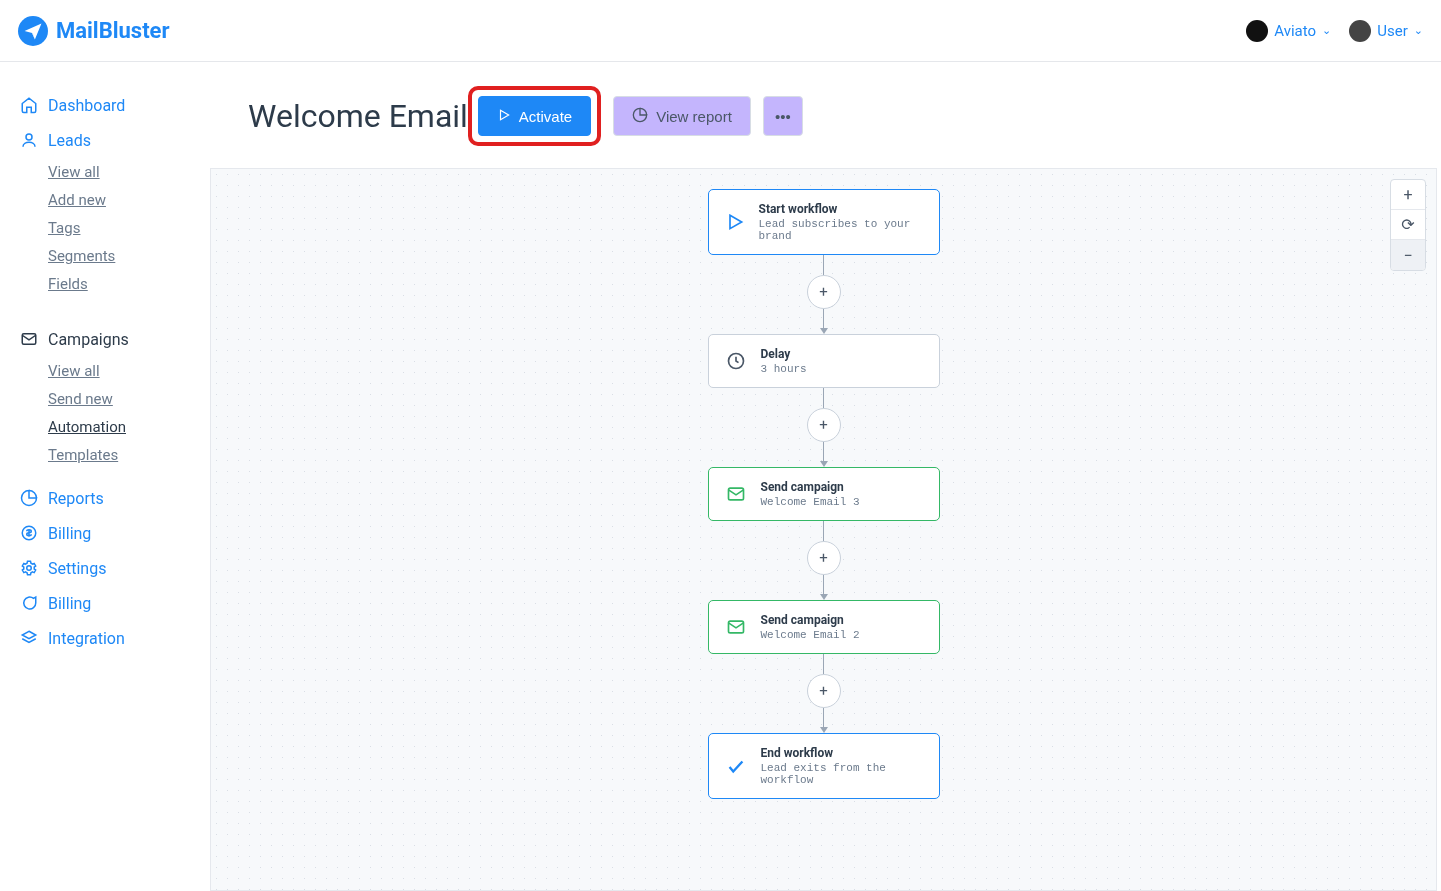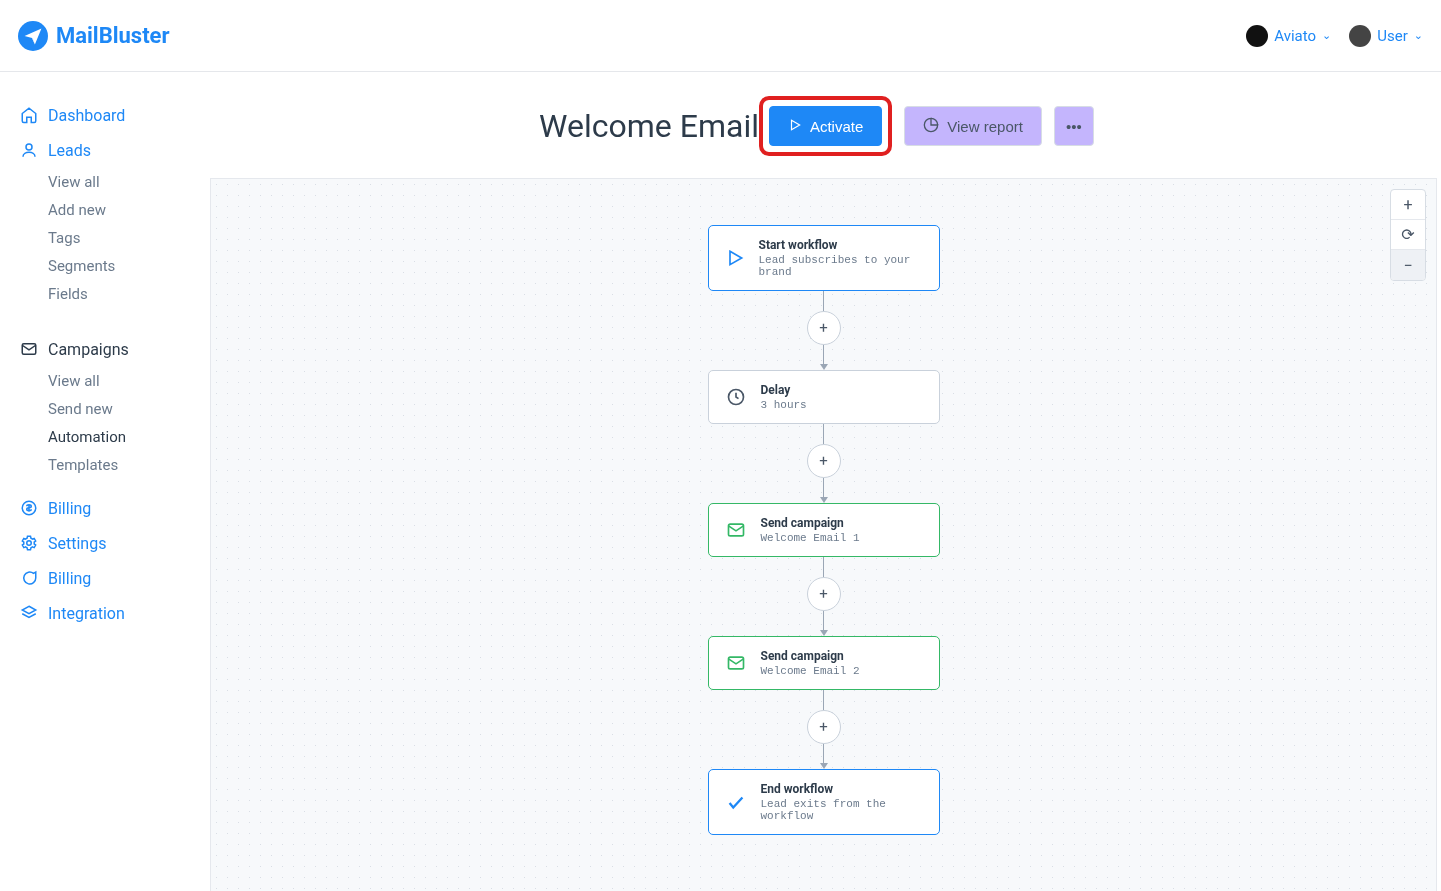--- a/index.html
+++ b/index.html
@@ -6,21 +6,21 @@
   body {
     font-family: -apple-system, BlinkMacSystemFont, "Segoe UI", Roboto, Helvetica, Arial, sans-serif;
     background: #fff;
     color: #333;
     width: 1441px;
     height: 891px;
     overflow: hidden;
   }
   
   .header {
-    height: 72px;
+    height: 62px;
     border-bottom: 1px solid #e5e7eb;
     display: flex;
     align-items: center;
     justify-content: space-between;
     padding: 0 18px;
   }
   .logo {
     display: flex;
     align-items: center;
     gap: 8px;
@@ -75,36 +75,38 @@
     font-size: 16px;
     cursor: pointer;
   }
   .nav-item.dark { color: #2d3b4a; }
   .nav-icon { width: 18px; height: 18px; display:flex; align-items:center; justify-content:center; }
   .nav-sub {
     padding: 5px 0 5px 28px;
     color: #6b7a8c;
     font-size: 15px;
     cursor: pointer;
+    text-decoration: underline;
   }
   .nav-sub.active { color: #2d3b4a; }
   .nav-spacer { height: 12px; }
 
   
   .main {
     flex: 1;
     padding: 24px 0 0 0;
     display: flex;
     flex-direction: column;
   }
   .page-header {
     display: flex;
     align-items: center;
-    justify-content: center;
+    justify-content: flex-start;
     padding: 0 18px 22px 0;
+    margin-left: 38px;
   }
   .page-title {
     font-size: 32px;
     font-weight: 400;
     color: #2d3b4a;
   }
   .page-actions {
     display: flex;
     align-items: center;
     gap: 12px;
@@ -163,21 +165,21 @@
     display: flex; align-items:center; justify-content:center;
     font-size: 16px; color:#4a5767;
     border-bottom: 1px solid #e5e8ed;
     cursor: pointer;
   }
   .canvas-ctrl:last-child { border-bottom: none; background:#eef1f5; }
 
   
   .flow {
     position: absolute;
-    top: 46px;
+    top: 20px;
     left: 50%;
     transform: translateX(-50%);
     display: flex;
     flex-direction: column;
     align-items: center;
   }
   .node {
     width: 232px;
     background: #fff;
     border: 1px solid #c9d1db;
@@ -291,20 +293,29 @@
     </div>
     <div class="nav-sub">View all</div>
     <div class="nav-sub">Send new</div>
     <div class="nav-sub active">Automation</div>
     <div class="nav-sub">Templates</div>
 
     <div class="nav-spacer"></div>
     <div class="nav-item">
       <span class="nav-icon">
           <svg width="18" height="18" viewBox="0 0 24 24" fill="none" stroke="#1e88f6" stroke-width="2">
+            <path d="M12 2a10 10 0 1 0 10 10h-10z"></path>
+            <path d="M12 2a10 10 0 0 1 10 10"></path>
+          </svg>
+        </span>
+      <span>Reports</span>
+    </div>
+    <div class="nav-item">
+      <span class="nav-icon">
+          <svg width="18" height="18" viewBox="0 0 24 24" fill="none" stroke="#1e88f6" stroke-width="2">
             <circle cx="12" cy="12" r="9"></circle>
             <path d="M12 7v10M9 9.5c0-1 1-2 3-2s3 1 3 2-1 2-3 2-3 1-3 2 1 2 3 2 3-1 3-2"></path>
           </svg>
         </span>
       <span>Billing</span>
     </div>
     <div class="nav-item">
       <span class="nav-icon">
           <svg width="18" height="18" viewBox="0 0 24 24" fill="none" stroke="#1e88f6" stroke-width="2">
             <circle cx="12" cy="12" r="3"></circle>
@@ -416,21 +427,21 @@
 
         <div class="node green">
           <span class="node-icon">
               <svg width="20" height="20" viewBox="0 0 24 24" fill="none" stroke="#34b866" stroke-width="2">
                 <rect x="3" y="5" width="18" height="14" rx="2"></rect>
                 <path d="M3 7l9 6 9-6"></path>
               </svg>
             </span>
           <div class="node-texts">
             <span class="node-title">Send campaign</span>
-            <span class="node-sub">Welcome Email 1</span>
+            <span class="node-sub">Welcome Email 3</span>
           </div>
         </div>
 
         <div class="connector">
           <div class="line h20"></div>
           <div class="add-btn">
               <span>+</span>
             </div>
           <div class="line h20"></div>
             <div class="arrow"></div>

